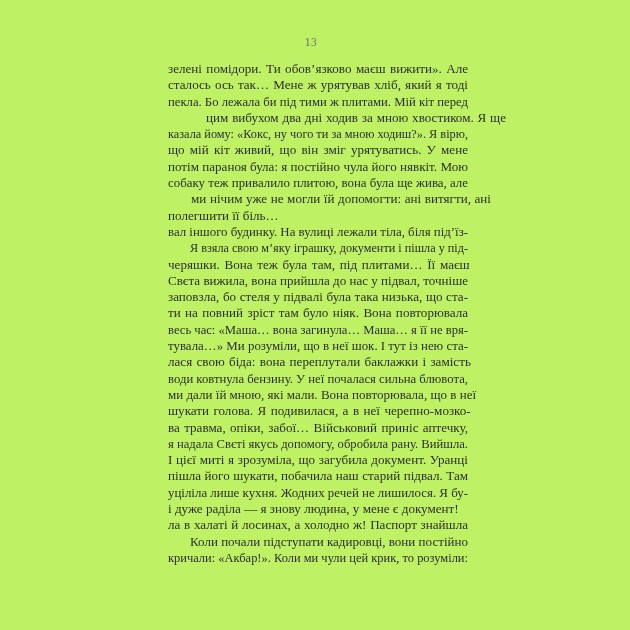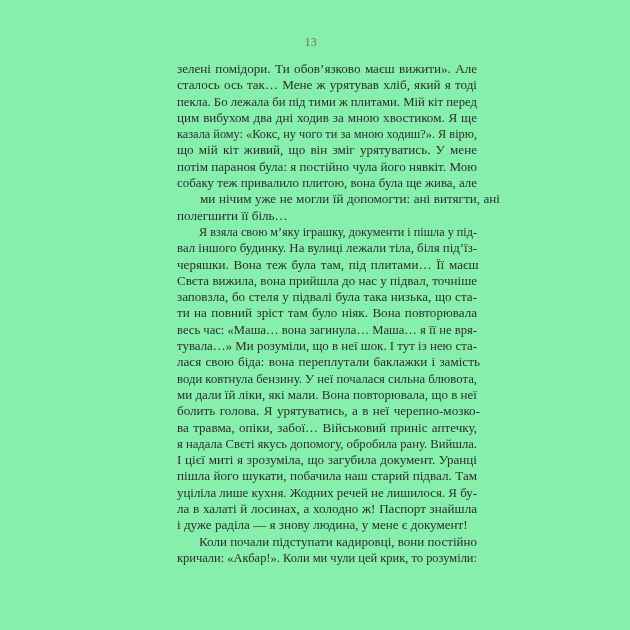--- a/index.html
+++ b/index.html
@@ -9,37 +9,37 @@
   body {
     width: 630px;
     height: 630px;
     background: #fcfcfc;
     overflow: hidden;
   }
   .book-page {
     position: relative;
     width: 630px;
     height: 630px;
-    background: #86efac;
+    background: #bef264;
     font-family: "Liberation Serif", "DejaVu Serif", serif;
     color: #2d2d2d;
   }
   .page-number {
     position: absolute;
     top: 36px;
     left: 0;
     width: 622px;
     text-align: center;
     font-size: 11.5px;
     color: #6b6b6b;
     letter-spacing: 0.6px;
   }
   .text-block {
     position: absolute;
-    left: 177px;
+    left: 168px;
     top: 61px;
     width: 300px;
   }
   .line {
     height: 16.3px;
     line-height: 16.3px;
     font-size: 13.1px;
     overflow: visible;
     white-space: pre;
   }
@@ -54,42 +54,42 @@
 </style>
 </head>
 <body>
 
 <div class="book-page">
   <div class="page-number">13</div>
   <div class="text-block" id="text-block">
       <div class="line"><span class="line-text" style="word-spacing: 1.125px;">зелені помідори. Ти обов’язково маєш вижити». Але</span></div>
       <div class="line"><span class="line-text" style="word-spacing: 0.939236px;">сталось ось так… Мене ж урятував хліб, який я тоді</span></div>
       <div class="line"><span class="line-text" style="transform: scaleX(0.968376);">пекла. Бо лежала би під тими ж плитами. Мій кіт перед</span></div>
-      <div class="line"><span class="line-text" style="word-spacing: 0.555556px;">цим вибухом два дні ходив за мною хвостиком. Я ще</span></div>
+      <div class="line"><span class="line-text" style="word-spacing: 0.555556px; margin-left: 38px;">цим вибухом два дні ходив за мною хвостиком. Я ще</span></div>
       <div class="line"><span class="line-text" style="transform: scaleX(0.939197);">казала йому: «Кокс, ну чого ти за мною ходиш?». Я вірю,</span></div>
       <div class="line"><span class="line-text" style="word-spacing: 1.92361px;">що мій кіт живий, що він зміг урятуватись. У мене</span></div>
       <div class="line"><span class="line-text" style="transform: scaleX(0.9987);">потім параноя була: я постійно чула його нявкіт. Мою</span></div>
       <div class="line"><span class="line-text" style="transform: scaleX(0.985525);">собаку теж привалило плитою, вона була ще жива, але</span></div>
       <div class="line"><span class="line-text" style="word-spacing: 0.331597px; margin-left: 23px;">ми нічим уже не могли їй допомогти: ані витягти, ані</span></div>
       <div class="line end"><span class="line-text">полегшити її біль…</span></div>
+      <div class="line"><span class="line-text" style="transform: scaleX(0.982097);">вал іншого будинку. На вулиці лежали тіла, біля під’їз-</span></div>
       <div class="line indent"><span class="line-text" style="transform: scaleX(0.93225);">Я взяла свою м’яку іграшку, документи і пішла у під-</span></div>
-      <div class="line"><span class="line-text" style="transform: scaleX(0.982097);">вал іншого будинку. На вулиці лежали тіла, біля під’їз-</span></div>
       <div class="line"><span class="line-text" style="word-spacing: 1.46875px;">черяшки. Вона теж була там, під плитами… Її маєш</span></div>
       <div class="line"><span class="line-text" style="transform: scaleX(0.996471);">Свєта вижила, вона прийшла до нас у підвал, точніше</span></div>
       <div class="line"><span class="line-text" style="word-spacing: 0.340278px;">заповзла, бо стеля у підвалі була така низька, що ста-</span></div>
       <div class="line"><span class="line-text" style="word-spacing: 1.11133px;">ти на повний зріст там було ніяк. Вона повторювала</span></div>
       <div class="line"><span class="line-text" style="transform: scaleX(0.963904);">весь час: «Маша… вона загинула… Маша… я її не вря-</span></div>
       <div class="line"><span class="line-text" style="transform: scaleX(0.984313);">тувала…» Ми розуміли, що в неї шок. І тут із нею ста-</span></div>
       <div class="line"><span class="line-text" style="word-spacing: 1.0558px;">лася свою біда: вона переплутали баклажки і замість</span></div>
       <div class="line"><span class="line-text" style="transform: scaleX(0.971316);">води ковтнула бензину. У неї почалася сильна блювота,</span></div>
-      <div class="line"><span class="line-text" style="transform: scaleX(0.995541);">ми дали їй ліки, які мали. Вона повторювала, що в неї</span></div>
-      <div class="line"><span class="line-text" style="word-spacing: 1.17857px;">болить голова. Я урятуватись, а в неї черепно-мозко-</span></div>
+      <div class="line"><span class="line-text" style="transform: scaleX(0.995541);">ми дали їй мною, які мали. Вона повторювала, що в неї</span></div>
+      <div class="line"><span class="line-text" style="word-spacing: 1.17857px;">шукати голова. Я подивилася, а в неї черепно-мозко-</span></div>
       <div class="line"><span class="line-text" style="word-spacing: 1.09115px;">ва травма, опіки, забої… Військовий приніс аптечку,</span></div>
       <div class="line"><span class="line-text" style="transform: scaleX(0.964679);">я надала Свєті якусь допомогу, обробила рану. Вийшла.</span></div>
       <div class="line"><span class="line-text" style="word-spacing: 0.425781px;">І цієї миті я зрозуміла, що загубила документ. Уранці</span></div>
       <div class="line"><span class="line-text" style="word-spacing: 0.194196px;">пішла його шукати, побачила наш старий підвал. Там</span></div>
       <div class="line"><span class="line-text" style="transform: scaleX(0.984969);">уціліла лише кухня. Жодних речей не лишилося. Я бу-</span></div>
+      <div class="line end"><span class="line-text">і дуже раділа — я знову людина, у мене є документ!</span></div>
       <div class="line"><span class="line-text" style="word-spacing: 0.416667px;">ла в халаті й лосинах, а холодно ж! Паспорт знайшла</span></div>
-      <div class="line end"><span class="line-text">і дуже раділа — я знову людина, у мене є документ!</span></div>
       <div class="line indent"><span class="line-text" style="transform: scaleX(0.995802);">Коли почали підступати кадировці, вони постійно</span></div>
       <div class="line"><span class="line-text" style="transform: scaleX(0.951249);">кричали: «Акбар!». Коли ми чули цей крик, то розуміли:</span></div>
     </div>
 </div>
 
 </body></html>

